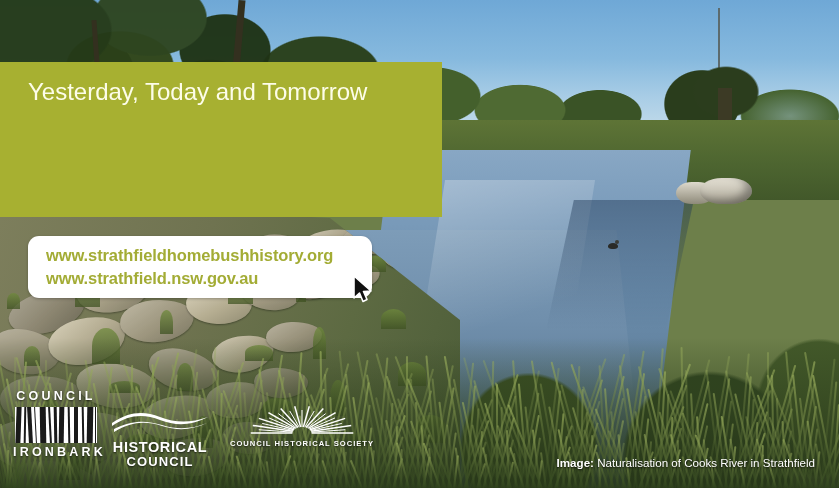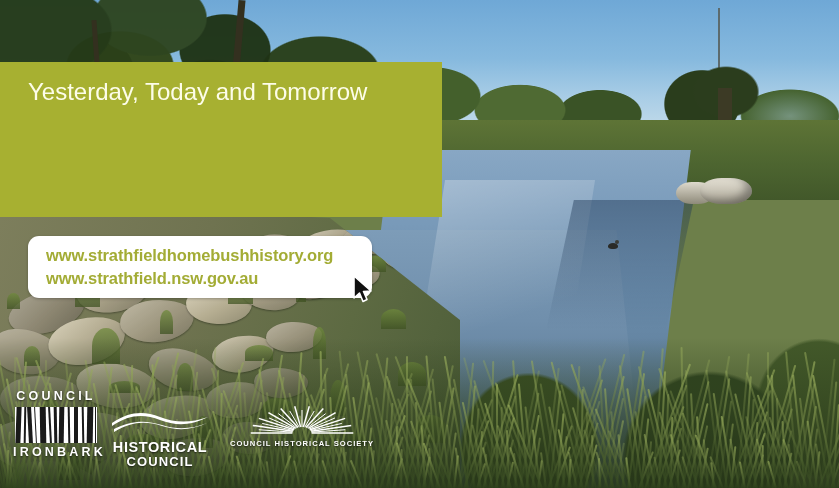--- a/index.html
+++ b/index.html
@@ -789,18 +789,22 @@
           <line x1="88.73246715540337" y1="26.507509921988678" x2="119.75091819699244" y2="19.445454700956596" stroke="#ffffff" stroke-width="1"></line>
           <line x1="89.21113254669918" y1="27.30960465895142" x2="129.2219895464237" y2="21.393220965281394" stroke="#ffffff" stroke-width="1.5"></line>
           <line x1="89.50228584205695" y1="28.146110970360287" x2="123.25519701019675" y2="25.72675871971444" stroke="#ffffff" stroke-width="1"></line>
           <line x1="89.6" y1="29" x2="131.3" y2="28.999999999999993" stroke="#ffffff" stroke-width="1.5"></line>
         </svg>
       <div class="sh-sub">COUNCIL HISTORICAL SOCIETY</div>
     </div>
 
   </div>
 
+  <div class="caption">
+    <b>Image:</b>
+    <span>Naturalisation of Cooks River in Strathfield</span>
+  </div>
 
   <svg class="cursor" viewBox="0 0 22 30">
     <path d="M2 1 L2 23 L7.5 18 L11 26.5 L15 24.5 L11.5 16.5 L19 16 Z" fill="#101010" stroke="#ffffff" stroke-width="1.6" stroke-linejoin="round"></path>
   </svg>
 
 </div>
 
 </body></html>

